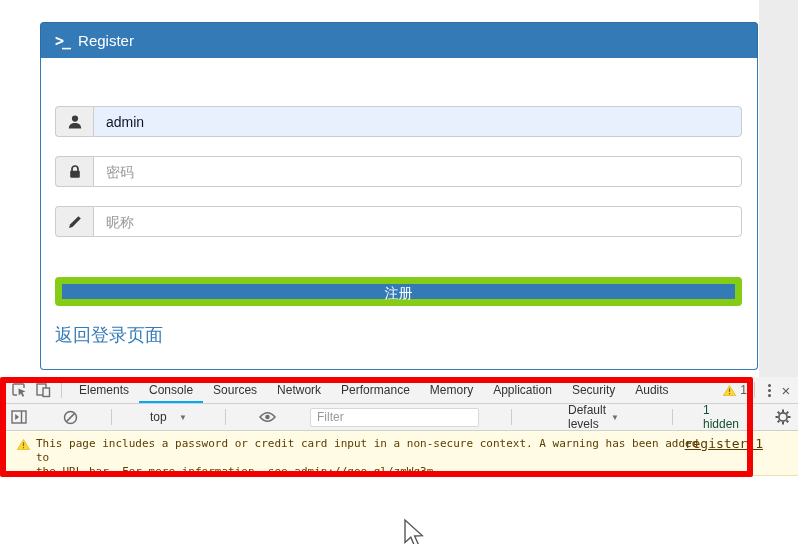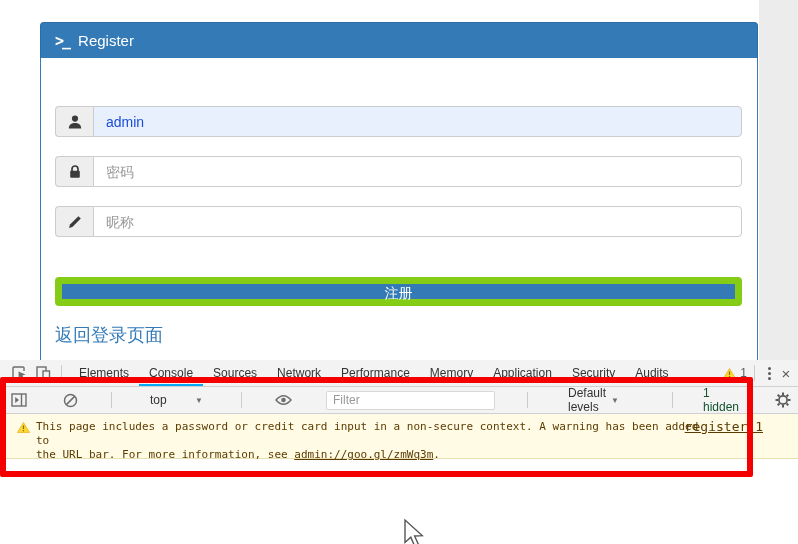--- a/index.html
+++ b/index.html
@@ -20,32 +20,32 @@
     background:#fff;border:1px solid #337ab7;border-top:none;border-radius:0 0 4px 4px;
     height:312px;box-sizing:border-box;padding:48px 15px 0 14px;
   }
   .input-group{display:flex;height:31px;margin-bottom:19px;}
   .addon{
     width:37px;background:#eee;border:1px solid #ccc;border-right:none;
     border-radius:4px 0 0 4px;display:flex;align-items:center;justify-content:center;flex:none;
   }
   .form-control{
     flex:1;min-width:0;border:1px solid #ccc;border-radius:0 4px 4px 0;background:#fff;
-    padding:0 12px;font-size:14px;color:#1d4ed8;outline:none;font-family:"Liberation Sans",sans-serif;
+    padding:0 12px;font-size:14px;color:#0f172a;outline:none;font-family:"Liberation Sans",sans-serif;
   }
   .form-control::placeholder{color:#999;opacity:1;}
   .autofill{background:#e8f0fe;}
   .register-btn{
     display:block;width:100%;height:29px;margin-top:40px;background:#337ab7;
     border:7px solid #84cc16;border-radius:4px;color:#fff;font-size:14px;cursor:pointer;
     font-family:"Liberation Sans",sans-serif;
   }
   .back-link{display:inline-block;margin-top:17px;color:#337ab7;font-size:18px;text-decoration:none;}
   
-  .devtools{position:absolute;left:0;top:360px;width:798px;height:159px;background:#fff;font-size:12px;color:#333;}
+  .devtools{position:absolute;left:0;top:377px;width:798px;height:159px;background:#fff;font-size:12px;color:#333;}
   .tabbar{
     height:27px;background:#f3f3f3;border-bottom:1px solid #d0d0d0;box-sizing:border-box;
     display:flex;align-items:center;
   }
   .tb-sep{width:1px;height:16px;background:#ccc;margin:0 7px;flex:none;}
   .tb-icon{flex:none;display:flex;align-items:center;justify-content:center;width:22px;height:22px;}
   .tab{
     flex:none;padding:0 10px;height:100%;display:flex;align-items:center;position:relative;
     color:#333;cursor:default;
   }
@@ -59,21 +59,21 @@
     height:27px;background:#f3f3f3;border-bottom:1px solid #d0d0d0;box-sizing:border-box;
     display:flex;align-items:center;gap:23px;
   }
   .ctx-select{display:flex;align-items:center;justify-content:space-between;width:128px;padding-left:8px;color:#333;}
   .caret{font-size:8px;color:#6e6e6e;margin-right:8px;}
   .filter-input{
     width:158px;height:17px;border:1px solid #d8d8d8;border-radius:2px;background:#fff;
     margin-left:9px;padding:0 6px;font-size:12px;color:#333;outline:none;font-family:"Liberation Sans",sans-serif;
   }
   .filter-input::placeholder{color:#999;opacity:1;}
-  .levels{display:flex;align-items:center;gap:5px;margin-left:10px;color:#333;}
+  .levels{display:flex;align-items:center;gap:5px;margin-left:26px;color:#333;}
   .levels .caret{margin:0;}
   .hidden-count{color:#14532d;margin-right:10px;}
   .console-warning{
     height:45px;background:#fffbe5;border-bottom:1px solid #e8e0b0;box-sizing:border-box;
     position:relative;padding:6px 0 0 36px;
     font-family:"DejaVu Sans Mono",monospace;font-size:11px;line-height:14px;color:#5c3c00;
   }
   .console-warning .msg{width:676px;}
   .console-warning a{color:#5c3c00;text-decoration:underline;}
   .warn-tri{position:absolute;left:17px;top:8px;}

